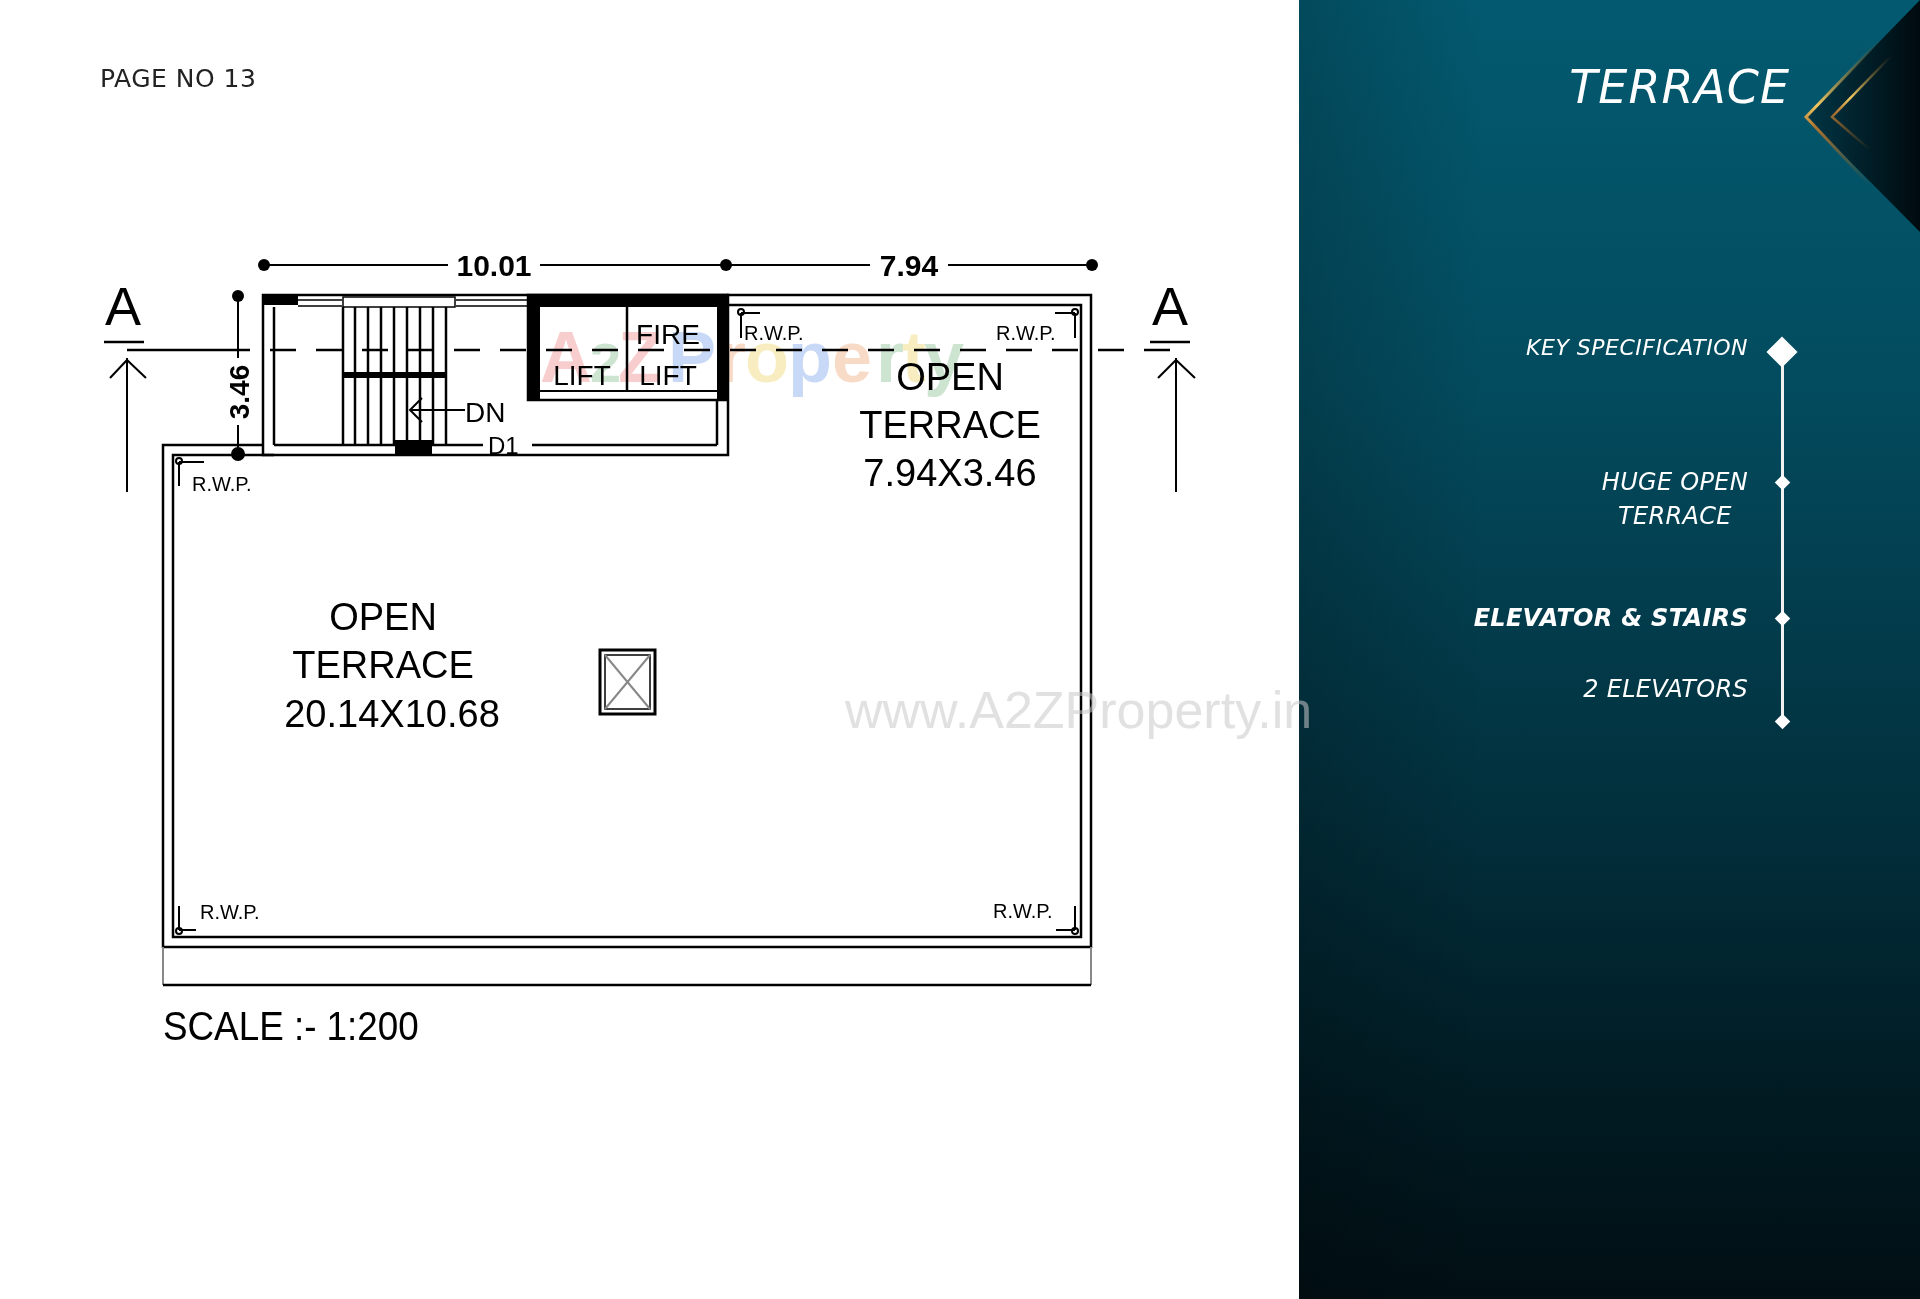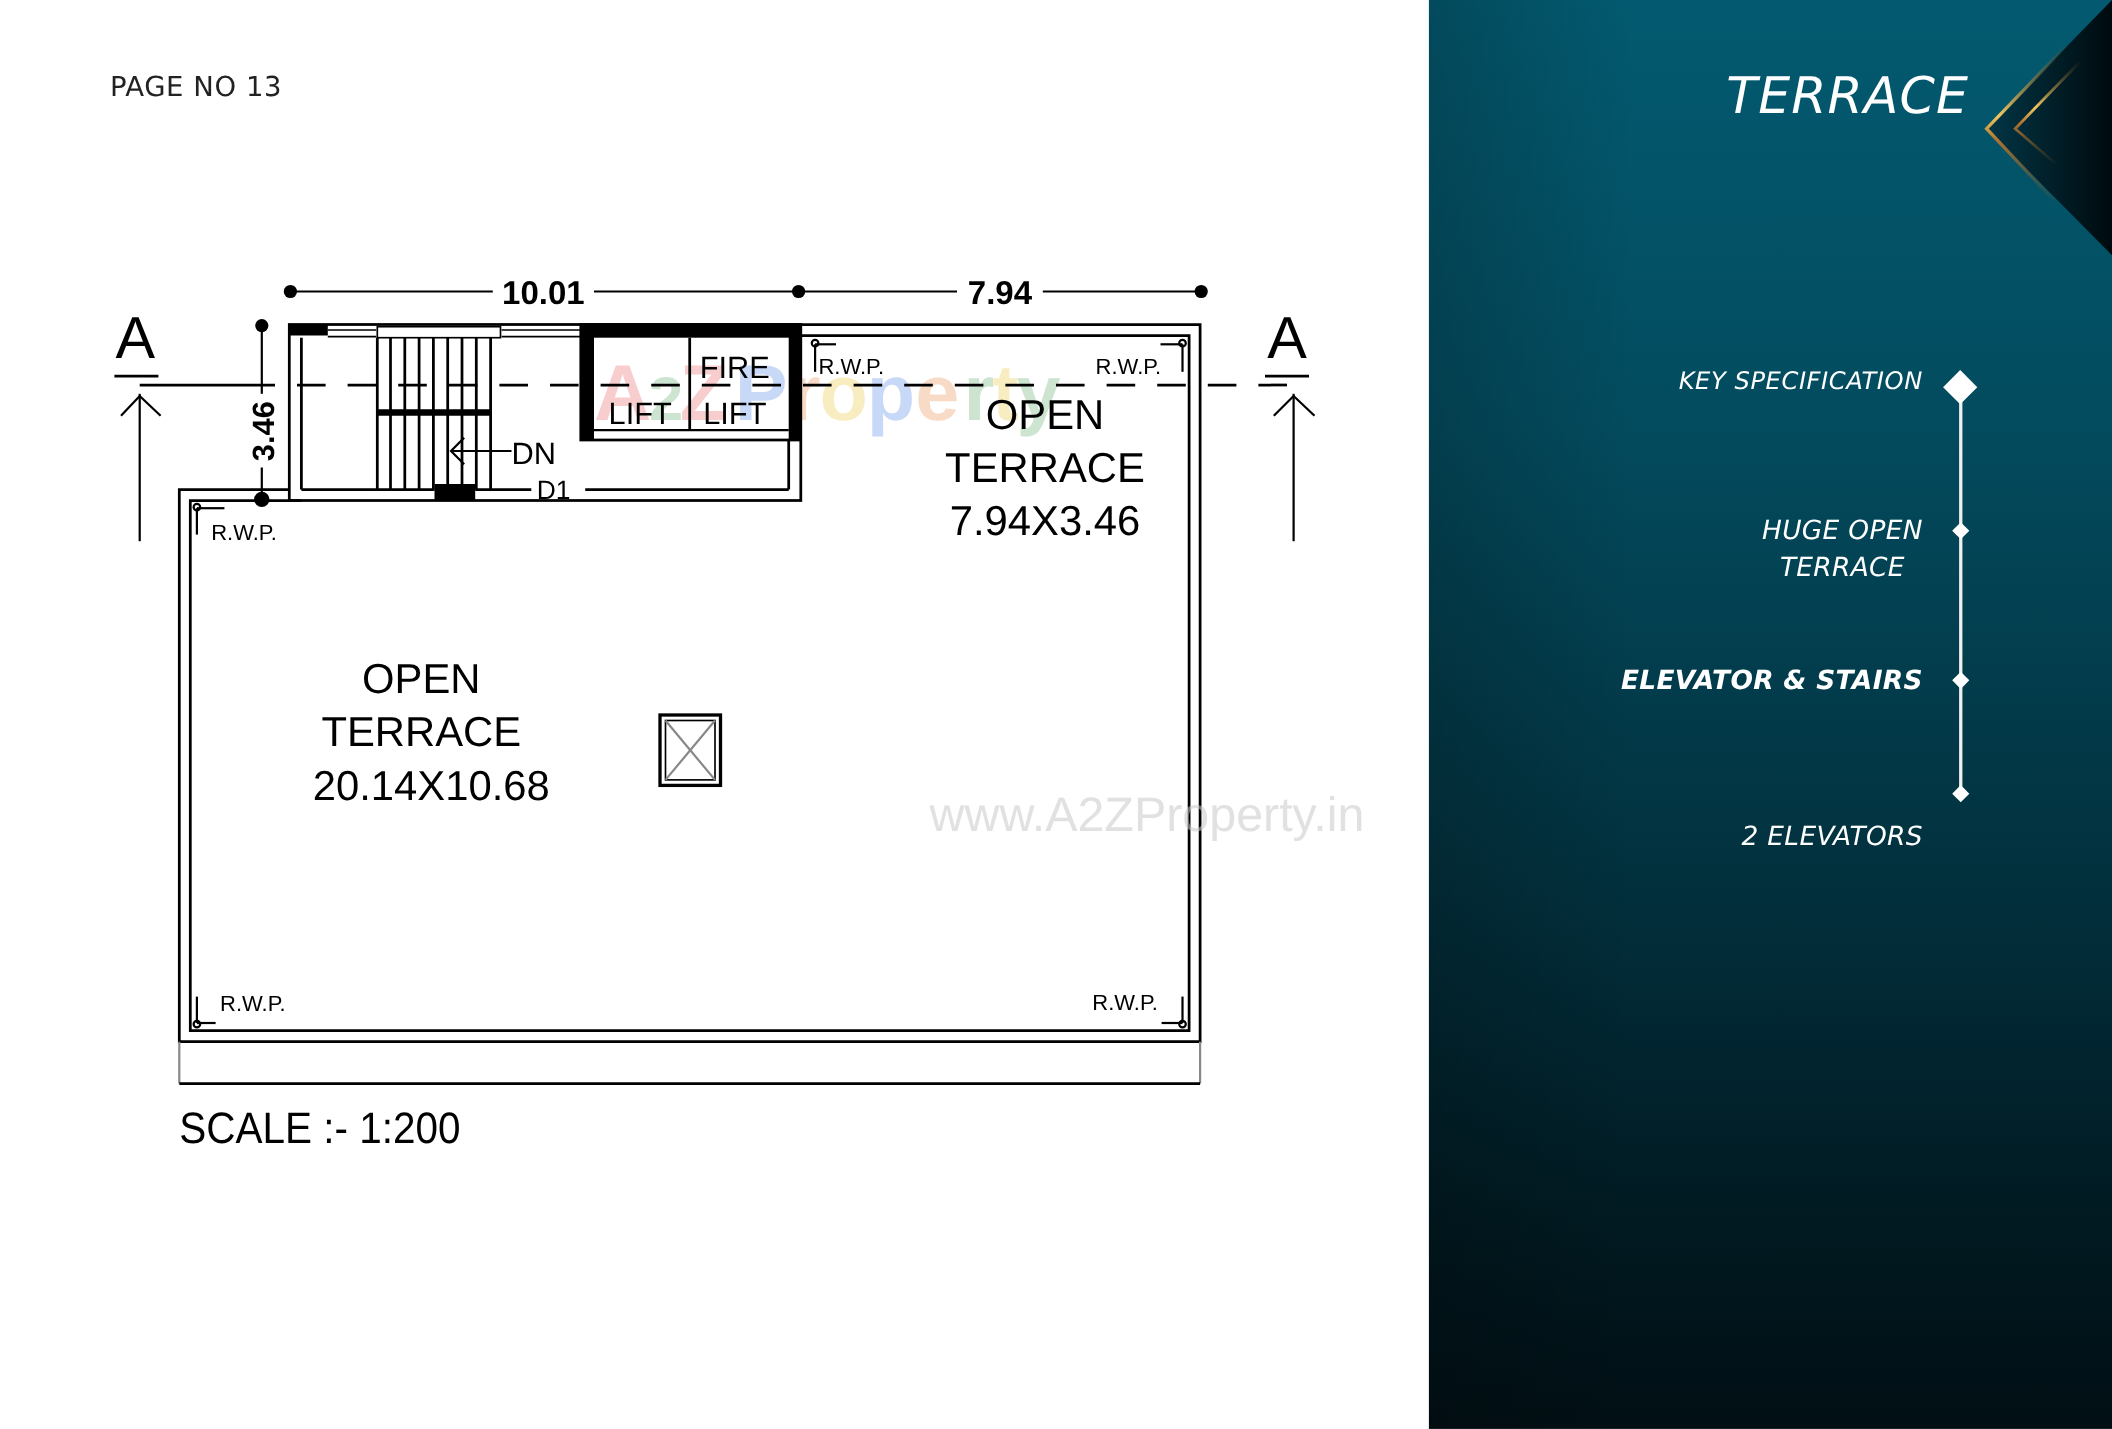--- a/index.html
+++ b/index.html
@@ -1,21 +1,21 @@
 <!DOCTYPE html>
 <html><head>
 <meta charset="utf-8">
 <style>
   html, body { margin:0; padding:0; }
   body { width:1920px; height:1299px; position:relative; overflow:hidden; background:#ffffff; font-family:"DejaVu Sans", sans-serif; }
   .page-no { position:absolute; left:100px; top:64px; font-size:25px; color:#222; letter-spacing:0.5px; }
   .plan { position:absolute; left:0; top:0; width:1300px; height:1299px; }
   .plan svg { position:absolute; left:0; top:0; }
   .cad { font-family:"Liberation Sans", sans-serif; fill:#000; }
-  .watermark-url { position:absolute; left:845px; top:716px; font-family:"Liberation Sans", sans-serif; font-size:44px; color:rgba(200,200,200,0.55); white-space:nowrap; z-index:5; letter-spacing:0px; pointer-events:none; }
+  .watermark-url { position:absolute; left:845px; top:680px; font-family:"Liberation Sans", sans-serif; font-size:52px; color:rgba(200,200,200,0.55); white-space:nowrap; z-index:5; letter-spacing:0px; pointer-events:none; }
   .scale { position:absolute; left:163px; top:1004px; font-family:"Liberation Sans", sans-serif; font-size:40px; color:#000; transform:scaleX(0.92); transform-origin:left; }
   .panel { position:absolute; left:1299px; top:0; width:621px; height:1299px;
     background: linear-gradient(180deg, #035a70 0%, #034b5e 30%, #02303d 62%, #011a22 85%, #010f14 100%); overflow:hidden; }
   .panel-shade { position:absolute; inset:0; background:linear-gradient(90deg, rgba(0,0,0,0.18) 0%, rgba(0,0,0,0) 30%); }
   .title { position:absolute; right:130px; top:58px; text-align:right; color:#fff; font-family:"DejaVu Sans", sans-serif; font-style:italic; font-weight:300; font-size:46px; line-height:58px; letter-spacing:1px; }
   .deco { position:absolute; right:0; top:0; }
   .spec-head { position:absolute; right:172px; top:335px; color:#fff; font-style:italic; font-size:22px; letter-spacing:0.5px; white-space:nowrap; }
   .timeline-line { position:absolute; left:482px; top:360px; width:3px; height:365px; background:#f0f0f0; }
   .diamond-lg { position:absolute; left:472px; top:341px; width:22px; height:22px; background:#fff; transform:rotate(45deg); }
   .diamond-sm { position:absolute; width:11px; height:11px; background:#fff; transform:rotate(45deg); }
@@ -200,16 +200,16 @@
   <div class="diamond-sm" style="left:478px; top:477px;"></div>
   <div class="spec-item" style="top:465px;">
     <div>HUGE OPEN</div>
     <div>TERRACE</div>
   </div>
 
   <div class="diamond-sm" style="left:478px; top:613px;"></div>
   <div class="spec-item" style="top:601px;font-weight:bold;">ELEVATOR &amp; STAIRS</div>
 
   <div class="diamond-sm" style="left:478px; top:716px;"></div>
-  <div class="spec-item" style="top:743px;">2 ELEVATORS</div>
+  <div class="spec-item" style="top:672px;">2 ELEVATORS</div>
 </div>
 
 <div class="watermark-url">www.A2ZProperty.in</div>
 
 </body></html>

